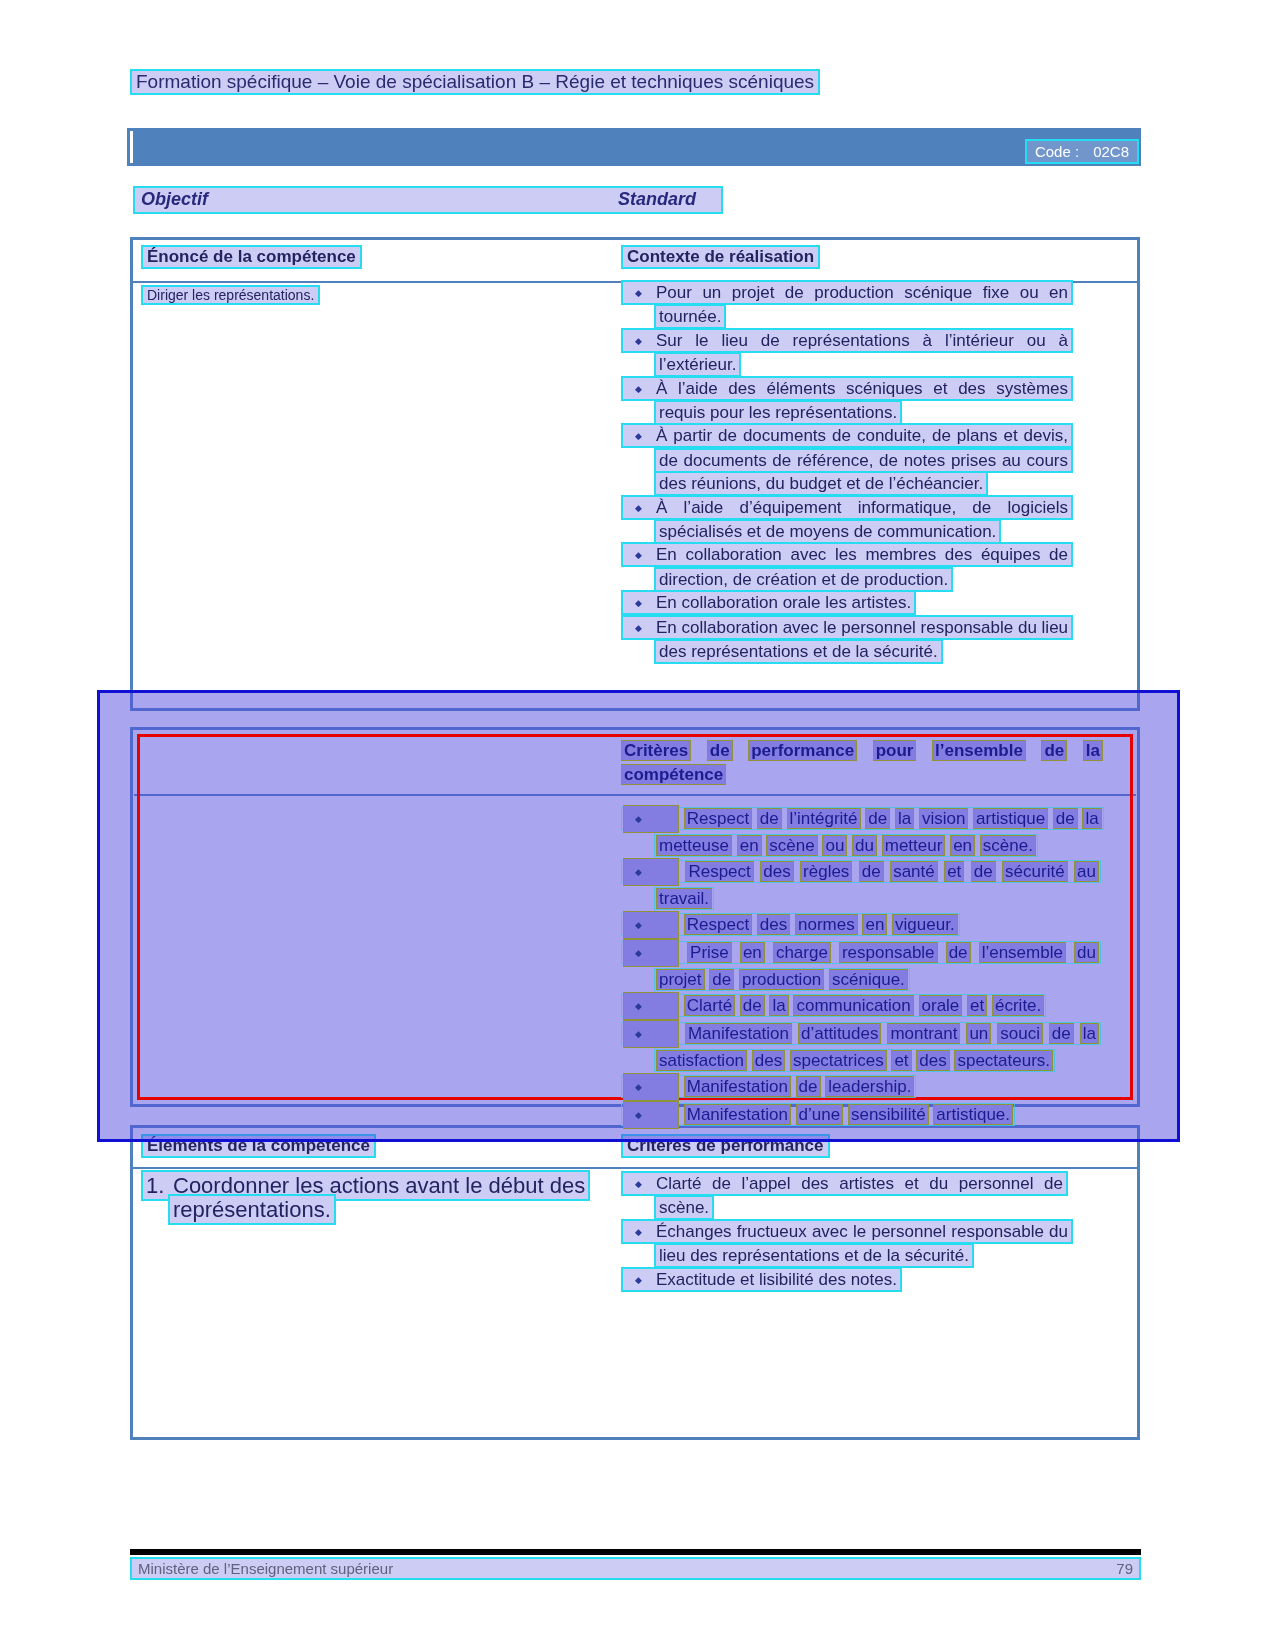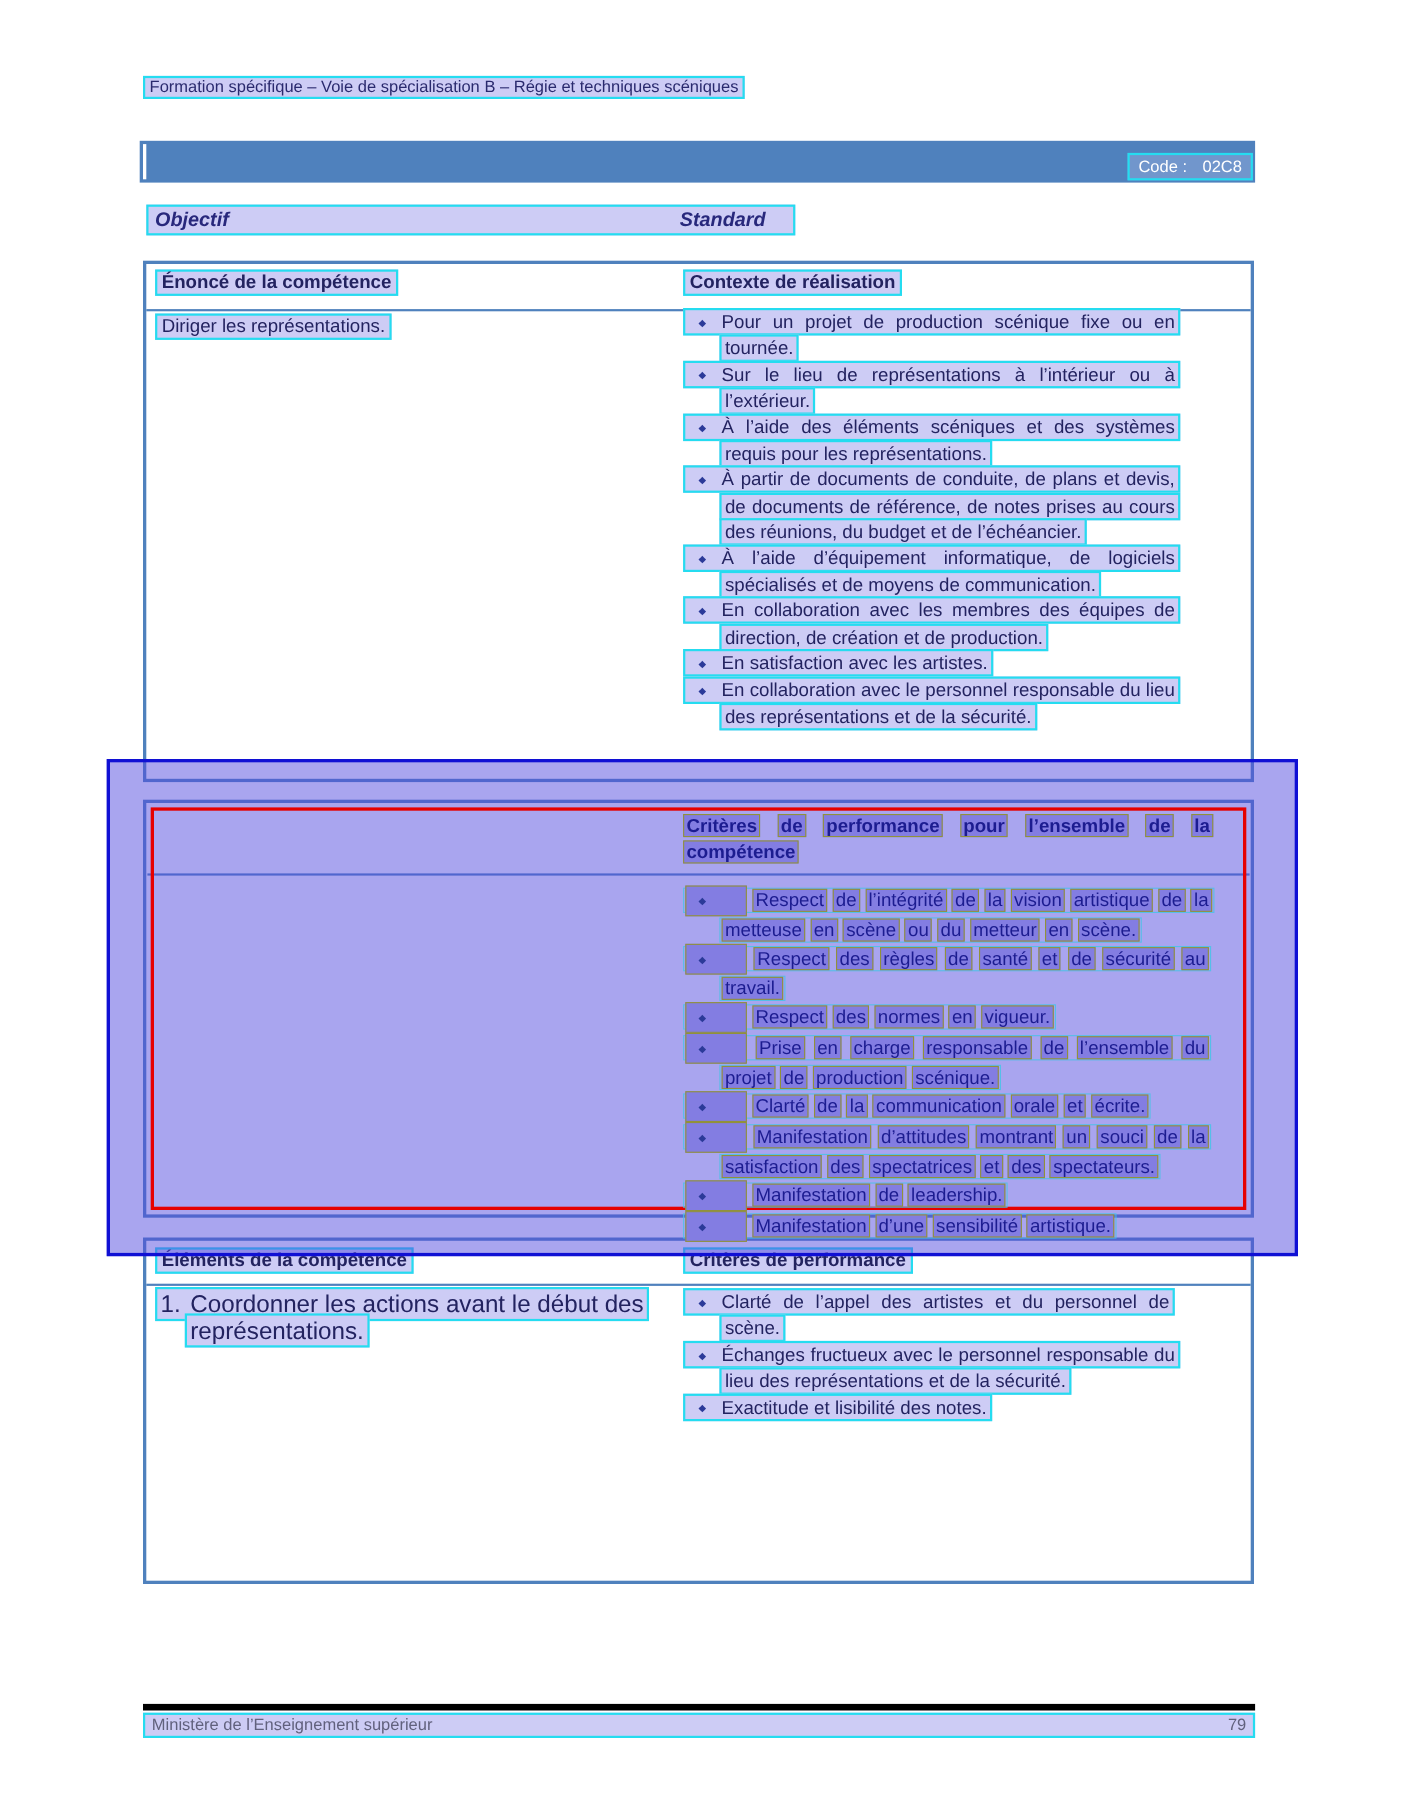--- a/index.html
+++ b/index.html
@@ -15,21 +15,21 @@
     padding:0 4px;
   }
   .hl-line {
     background:#cdccf5;
     border:2px solid #25dcf0;
     padding:1px 3px;
     box-decoration-break:clone;
     -webkit-box-decoration-break:clone;
   }
   
-  .doc-header { position:absolute; left:130px; top:69px; font-size:15px; color:#2a2a6e; }
+  .doc-header { position:absolute; left:130px; top:69px; font-size:19px; color:#2a2a6e; }
   
   .title-bar { position:absolute; left:127px; top:128px; width:1014px; height:38px; background:#4f81bd; }
   .caret { position:absolute; left:3px; top:3px; width:3px; height:32px; background:#ffffff; }
   .code-box {
     position:absolute; right:2px; top:11px; height:21px;
     border:2px solid #25dcf0; background:rgba(215,215,250,0.25);
     color:#ffffff; font-size:15px; display:flex; align-items:center; gap:14px; padding:0 8px;
   }
   
   .objectif-row {
@@ -45,21 +45,21 @@
   .t-left  { position:absolute; left:8px; }
   .t-right { position:absolute; left:488px; }
   
   p.bullet { margin:0; padding-left:33px; text-indent:-33px; text-align:justify; }
   .marker30 { display:inline-block; width:30px; text-indent:0; }
   .dia { font-size:9px; color:#2b3a99; vertical-align:2px; padding-left:9px; }
   
   .table1 { top:237px; height:474px; }
   .table1 .sep { top:41px; }
   .t1-bullets { position:absolute; left:488px; top:41px; width:452px; font-size:17px; line-height:23.4px; }
-  .t1-compet  { position:absolute; left:8px; top:45px; font-size:17px; }
+  .t1-compet  { position:absolute; left:8px; top:45px; font-size:14px; }
   
   .table-mid { top:727px; height:380px; }
   .table-mid .sep { top:64px; left:1px; right:1px; }
   .redbox { position:absolute; left:4px; top:4px; right:4px; bottom:4px; border:3px solid #e60000; z-index:6; }
   .mid-right { position:absolute; left:488px; top:9px; width:482px; z-index:7; font-size:17px; color:#1c1c90; }
   .mid-head { margin:0; line-height:24px; font-weight:bold; text-align:justify; }
   .mid-bullets { margin-top:18px; line-height:25px; }
   p.bullet.wb { padding-left:33px; text-indent:-33px; }
   .wline {
     border:1px solid rgba(70,195,230,0.85);
@@ -117,21 +117,21 @@
     <span class="t-right cellhead" style="top:5px;"><span class="hl">Contexte de réalisation</span></span>
     <div class="sep"></div>
     <div class="t1-compet"><span class="hl">Diriger les représentations.</span></div>
     <div class="t1-bullets">
       <p class="bullet"><span class="hl-line"><span class="marker30"><span class="dia">◆</span></span><span>Pour un projet de production scénique fixe ou en tournée.</span></span></p>
       <p class="bullet"><span class="hl-line"><span class="marker30"><span class="dia">◆</span></span><span>Sur le lieu de représentations à l’intérieur ou à l’extérieur.</span></span></p>
       <p class="bullet"><span class="hl-line"><span class="marker30"><span class="dia">◆</span></span><span>À l’aide des éléments scéniques et des systèmes requis pour les représentations.</span></span></p>
       <p class="bullet"><span class="hl-line"><span class="marker30"><span class="dia">◆</span></span><span>À partir de documents de conduite, de plans et devis, de documents de référence, de notes prises au cours des réunions, du budget et de l’échéancier.</span></span></p>
       <p class="bullet"><span class="hl-line"><span class="marker30"><span class="dia">◆</span></span><span>À l’aide d’équipement informatique, de logiciels spécialisés et de moyens de communication.</span></span></p>
       <p class="bullet"><span class="hl-line"><span class="marker30"><span class="dia">◆</span></span><span>En collaboration avec les membres des équipes de direction, de création et de production.</span></span></p>
-      <p class="bullet"><span class="hl-line"><span class="marker30"><span class="dia">◆</span></span><span>En satisfaction avec les artistes.</span></span></p>
+      <p class="bullet"><span class="hl-line"><span class="marker30"><span class="dia">◆</span></span><span>En collaboration orale les artistes.</span></span></p>
       <p class="bullet"><span class="hl-line"><span class="marker30"><span class="dia">◆</span></span><span>En collaboration avec le personnel responsable du lieu des représentations et de la sécurité.</span></span></p>
     </div>
   </div>
 
   <div class="tbl table-mid">
     <div class="sep"></div>
     <div class="redbox"></div>
     <div class="mid-right">
       <p class="mid-head"><span class="w">Critères</span> <span class="w">de</span> <span class="w">performance</span> <span class="w">pour</span> <span class="w">l’ensemble</span> <span class="w">de</span> <span class="w">la</span> <span class="w">compétence</span></p>
       <div class="mid-bullets">

